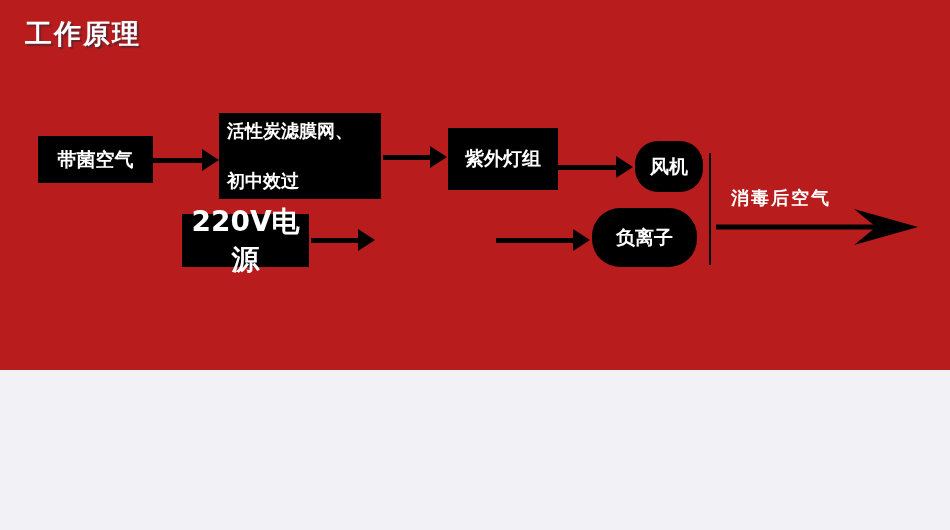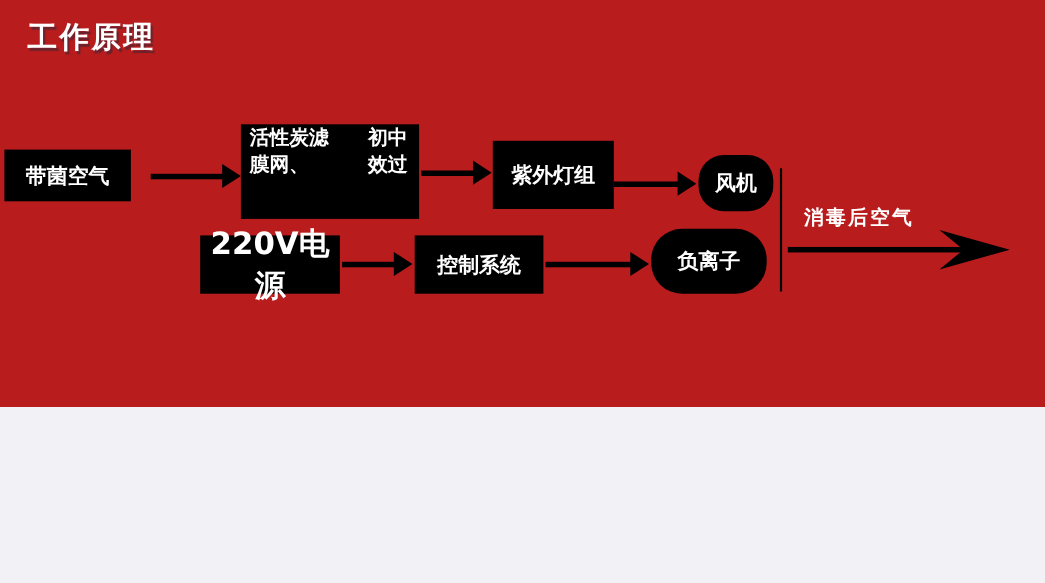--- a/index.html
+++ b/index.html
@@ -40,21 +40,21 @@
     background: #000000;
     color: #FFFFFF;
     font-weight: bold;
     display: flex;
     align-items: center;
     justify-content: center;
     text-align: center;
     box-sizing: border-box;
   }
   .box-multiline {
-    flex-direction: row;
+    flex-direction: column;
     align-items: flex-start;
     justify-content: center;
     gap: 26px;
     padding-left: 8px;
     text-align: left;
   }
   .arrow {
     position: absolute;
     height: 22px;
   }
@@ -92,21 +92,21 @@
     left: 716px; top: 207px;
   }
 </style>
 </head>
 <body>
 
 <div class="slide">
 
   <div class="title">工作原理</div>
 
-  <div class="box" style="left:4px; top:136px; width:115px; height:47px; font-size:19px;">
+  <div class="box" style="left:38px; top:136px; width:115px; height:47px; font-size:19px;">
     <span>带菌空气</span>
   </div>
 
   <div class="arrow" style="left:137px; top:149px; width:82px;">
     <div class="arrow-shaft"></div>
     <div class="arrow-head"></div>
   </div>
 
   <div class="box box-multiline" style="left:219px; top:113px; width:162px; height:86px; font-size:18px;">
     <span>活性炭滤膜网、</span>
@@ -133,23 +133,20 @@
 
   <div class="box" style="left:182px; top:214px; width:127px; height:53px; font-size:28px;">
     <span>220V电源</span>
   </div>
 
   <div class="arrow" style="left:311px; top:229px; width:64px;">
     <div class="arrow-shaft"></div>
     <div class="arrow-head"></div>
   </div>
 
-  <div class="box" style="left:377px; top:214px; width:117px; height:53px; font-size:19px;">
-    <span>控制系统</span>
-  </div>
 
   <div class="arrow" style="left:496px; top:229px; width:94px;">
     <div class="arrow-shaft"></div>
     <div class="arrow-head"></div>
   </div>
 
   <div class="box" style="left:592px; top:208px; width:105px; height:59px; font-size:19px;border-radius:28px;">
     <span>负离子</span>
   </div>
 

